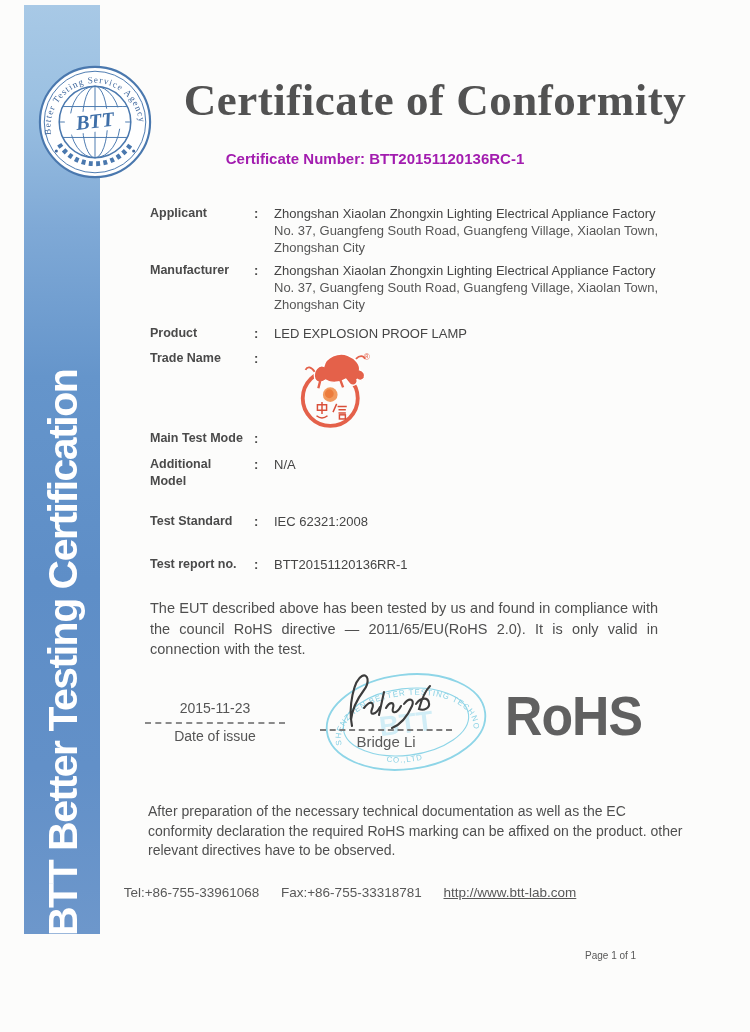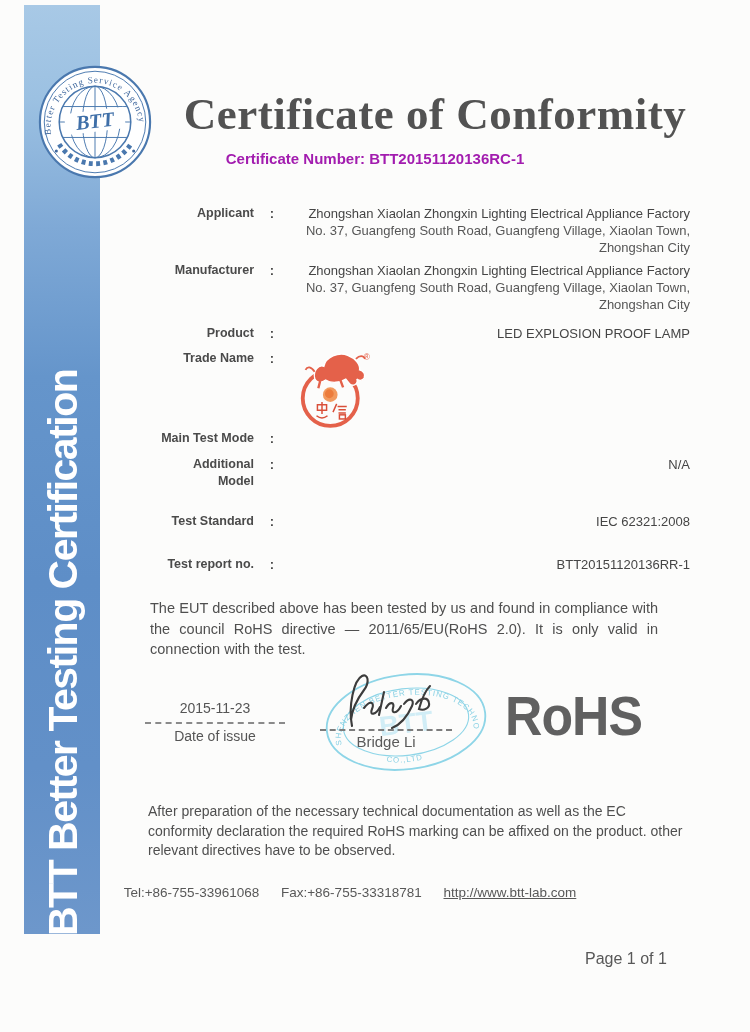--- a/index.html
+++ b/index.html
@@ -25,34 +25,34 @@
     position:absolute;left:26px;top:936px;width:706px;height:74px;
     transform-origin:0 0;transform:rotate(-90deg);
     display:flex;align-items:center;
     font-weight:700;font-size:41px;letter-spacing:-1.5px;
     color:#ffffff;white-space:nowrap;
   }
   
   .badge{position:absolute;left:37px;top:64px;width:116px;height:116px;}
   
   .title{
-    position:absolute;left:120px;top:88px;width:630px;
+    position:absolute;left:120px;top:74px;width:630px;
     text-align:center;
     font-family:"Liberation Serif", serif;
     font-weight:700;font-size:45px;color:#525252;letter-spacing:.5px;
   }
   .cert-num{
     position:absolute;left:0;top:150px;width:750px;text-align:center;
     font-weight:700;font-size:15px;color:#a21caf;
   }
   
   .row{
     position:absolute;left:150px;width:540px;
     display:grid;grid-template-columns:104px 20px auto;
-    font-size:13px;line-height:17px;text-align:right;
+    font-size:13px;line-height:17px;
   }
   .row .lbl{font-weight:700;color:#4a4a4a;white-space:nowrap;font-size:12.5px;}
   .row .colon{font-weight:700;color:#4a4a4a;}
   .row .val-b{font-weight:400;color:#454545;}
   .row .val{color:#565656;}
   
   .trade-logo{position:absolute;left:287px;top:347px;width:92px;height:88px;}
   
   .statement{
     position:absolute;left:150px;top:598px;width:508px;
@@ -79,21 +79,21 @@
     position:absolute;left:148px;top:802px;width:540px;
     font-size:14px;line-height:19.5px;color:#4f4f4f;
   }
   
   .footer{position:absolute;left:60px;top:881px;width:580px;text-align:center;}
   .footer .company{font-weight:700;font-size:17px;color:#4d4d4d;}
   .footer .address{margin-top:6px;font-size:13.5px;color:#585858;}
   .footer .telrow{margin-top:4px;font-size:13.5px;color:#585858;}
   .footer .telrow span{margin:0 9px;}
   .footer .url{text-decoration:underline;}
-  .page-num{position:absolute;left:585px;top:950px;font-size:16px;color:#585858;}
+  .page-num{position:absolute;left:585px;top:950px;font-size:10px;color:#585858;}
 </style>
 </head>
 <body>
 
 <div class="page">
 
   <div class="band"></div>
   <div class="band-text">BTT Better Testing Certification</div>
 
   <div class="badge">

